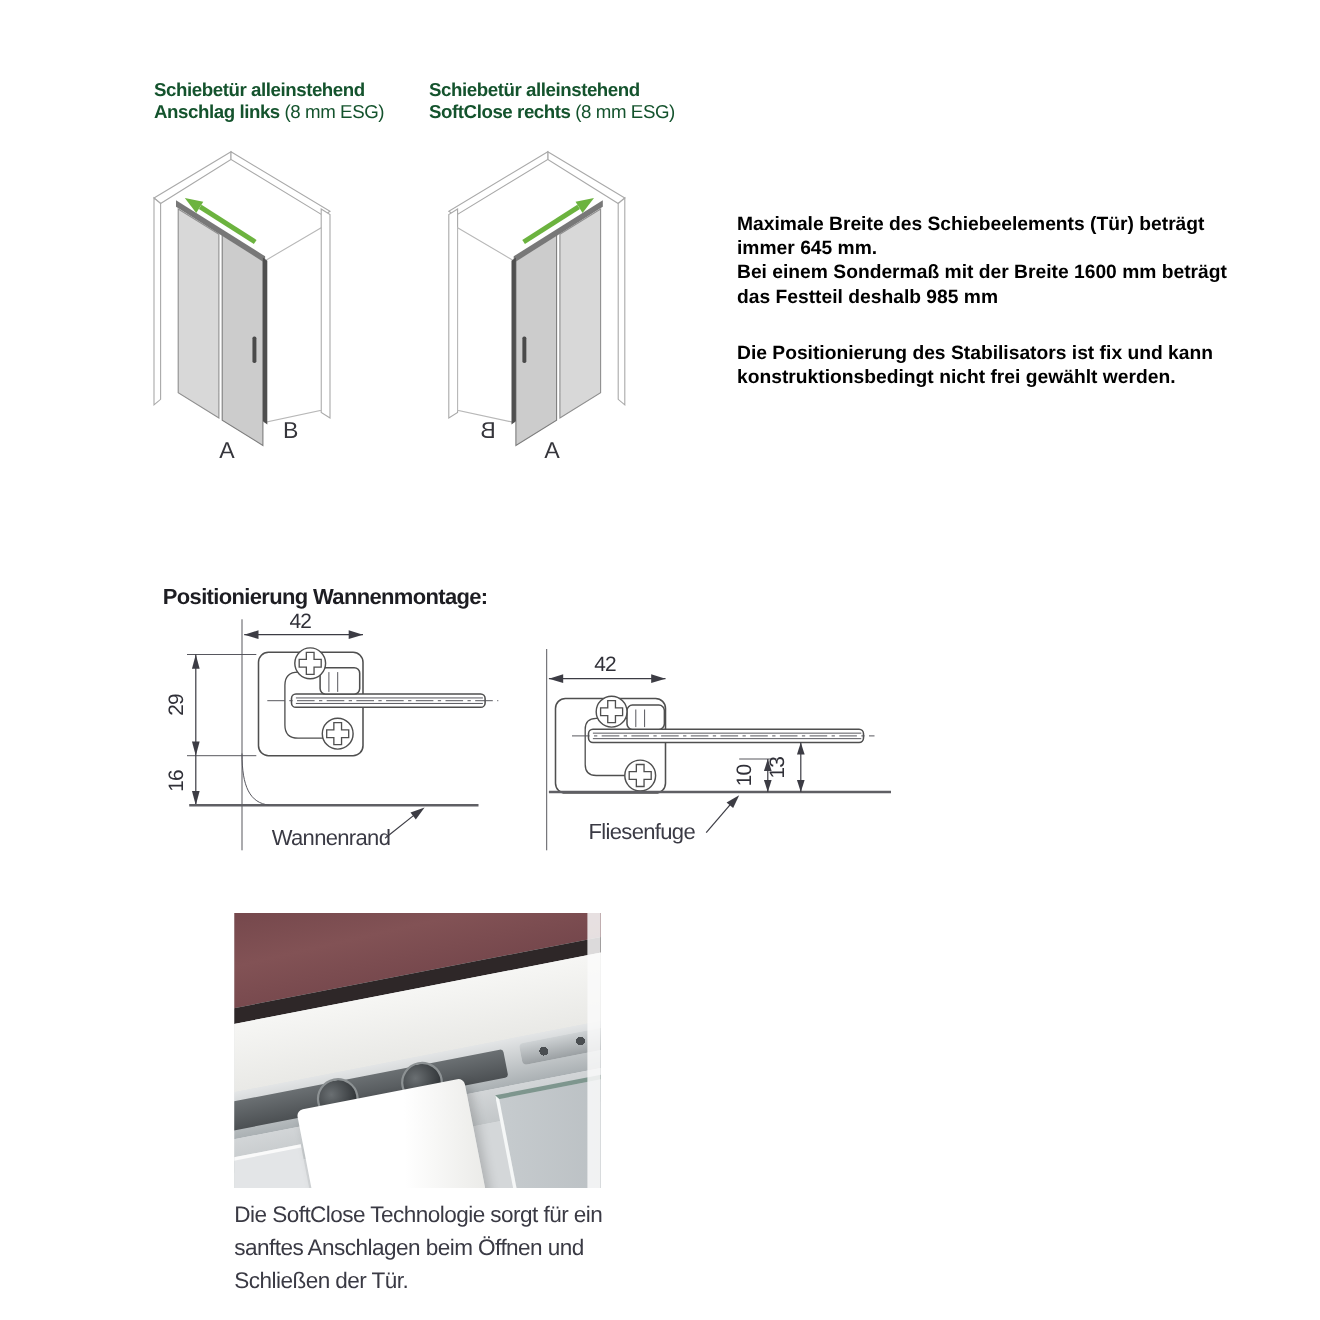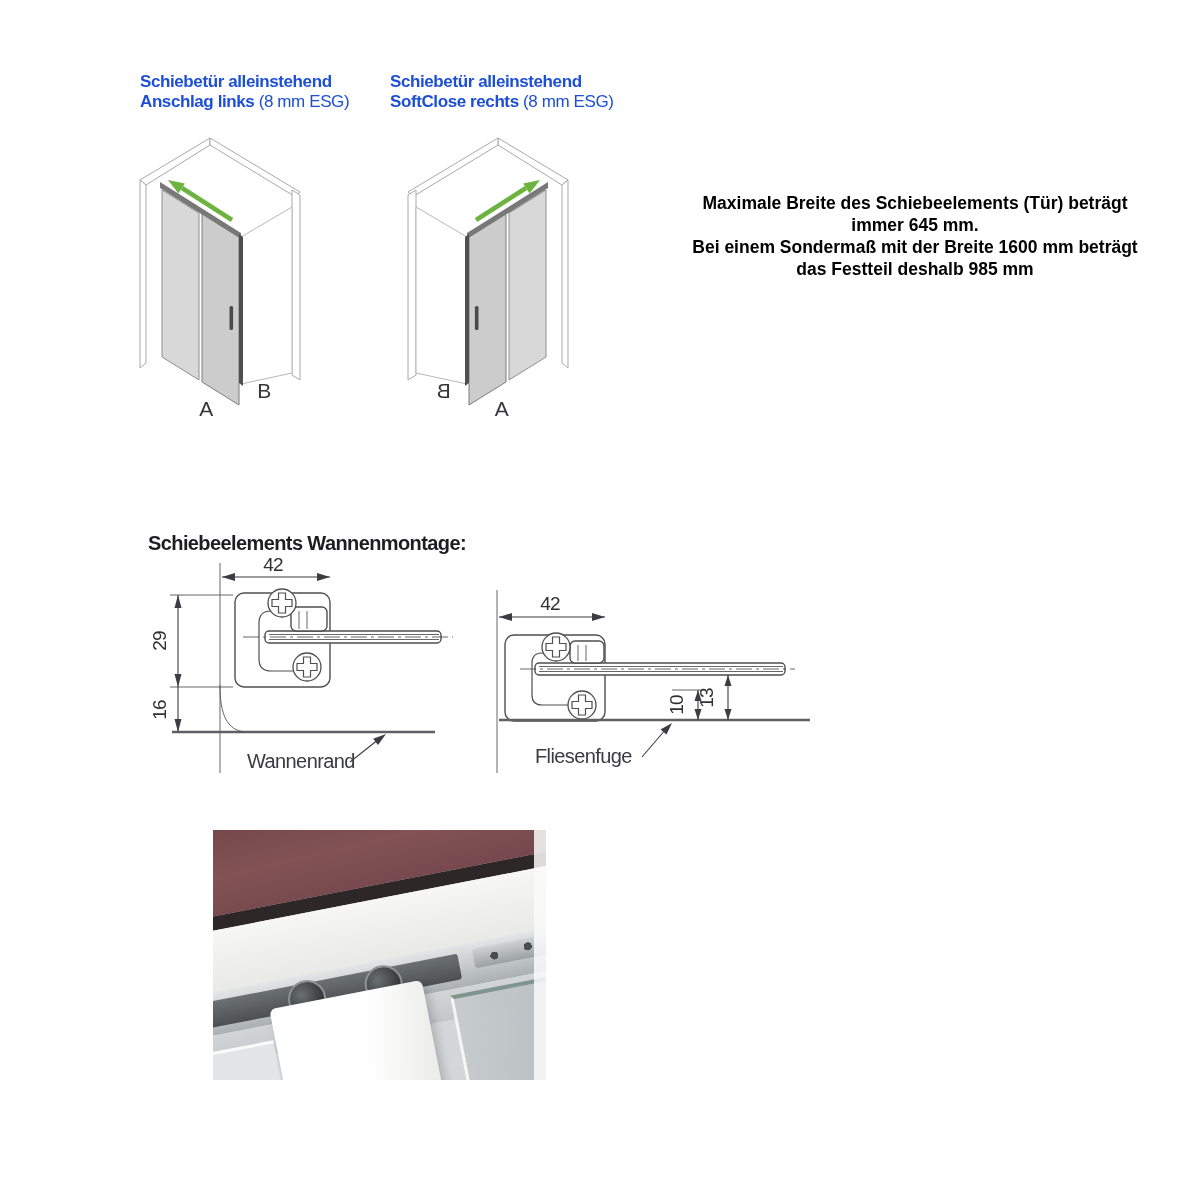--- a/index.html
+++ b/index.html
@@ -1,28 +1,28 @@
 <!DOCTYPE html>
 <html><head>
 <meta charset="utf-8">
 <style>
   html,body{margin:0;padding:0;background:#fff;}
   .page{position:relative;width:1200px;height:1200px;background:#fff;overflow:hidden;
         font-family:"Liberation Sans",sans-serif;}
 
   
   .fig-title{position:absolute;font-size:17px;line-height:19.5px;font-weight:700;
-             color:#1d4ed8;letter-spacing:-0.4px;white-space:nowrap;}
+             color:#14532d;letter-spacing:-0.4px;white-space:nowrap;}
   .fig-title .norm{font-weight:700;}
   .fig-title .esg{font-weight:400;}
 
   
   .info{position:absolute;left:670px;top:192px;width:490px;font-weight:700;
         font-size:17.5px;line-height:22px;color:#000;}
-  .info p{margin:0;white-space:pre-line;text-align:center;}
+  .info p{margin:0;white-space:pre-line;}
   .info p + p{margin-top:29px;}
 
   
   .sec-title{position:absolute;font-size:20px;font-weight:700;color:#1d1d22;
              letter-spacing:-0.6px;white-space:nowrap;}
 
   
   svg{position:absolute;overflow:visible;}
   .wall{fill:#ffffff;stroke:#a9a9a9;stroke-width:1;}
   .panelB{fill:#ffffff;stroke:#b8b8b8;stroke-width:1;}
@@ -139,23 +139,25 @@
       <text class="iso-label" x="84" y="288">A</text>
       <text class="iso-label" x="142" y="270">B</text>
     </g>
   </svg>
 
   <div class="info">
     <p>Maximale Breite des Schiebeelements (Tür) beträgt
 immer 645 mm.
 Bei einem Sondermaß mit der Breite 1600 mm beträgt
 das Festteil deshalb 985 mm</p>
-  </div>
-
-  <div class="sec-title" style="left:148px;top:532px;">Schiebeelements Wannenmontage:</div>
+    <p>Die Positionierung des Stabilisators ist fix und kann
+konstruktionsbedingt nicht frei gewählt werden.</p>
+  </div>
+
+  <div class="sec-title" style="left:148px;top:532px;">Positionierung Wannenmontage:</div>
 
   <svg style="left:145px;top:555px;" width="320" height="225" viewBox="0 0 320 225">
     <g>
 
       <line class="thin" x1="75" y1="8" x2="75" y2="218"></line>
 
       <line class="dline" x1="77" y1="22" x2="185" y2="22"></line>
       <polygon class="dhead" points="77,22 90,18 90,26"></polygon>
       <polygon class="dhead" points="185,22 172,18 172,26"></polygon>
       <text class="dimtext" x="128" y="16">42</text>
@@ -264,14 +266,17 @@
       </div>
       <div class="ph-lower"></div>
       <div class="ph-glassbg"></div>
       <div class="ph-pane-left"></div>
       <div class="ph-glass-right"></div>
       <div class="ph-cover"></div>
     </div>
     <div class="ph-right-strip"></div>
   </div>
 
+  <div class="caption">Die SoftClose Technologie sorgt für ein
+sanftes Anschlagen beim Öffnen und
+Schließen der Tür.</div>
 
 </div>
 
 </body></html>

